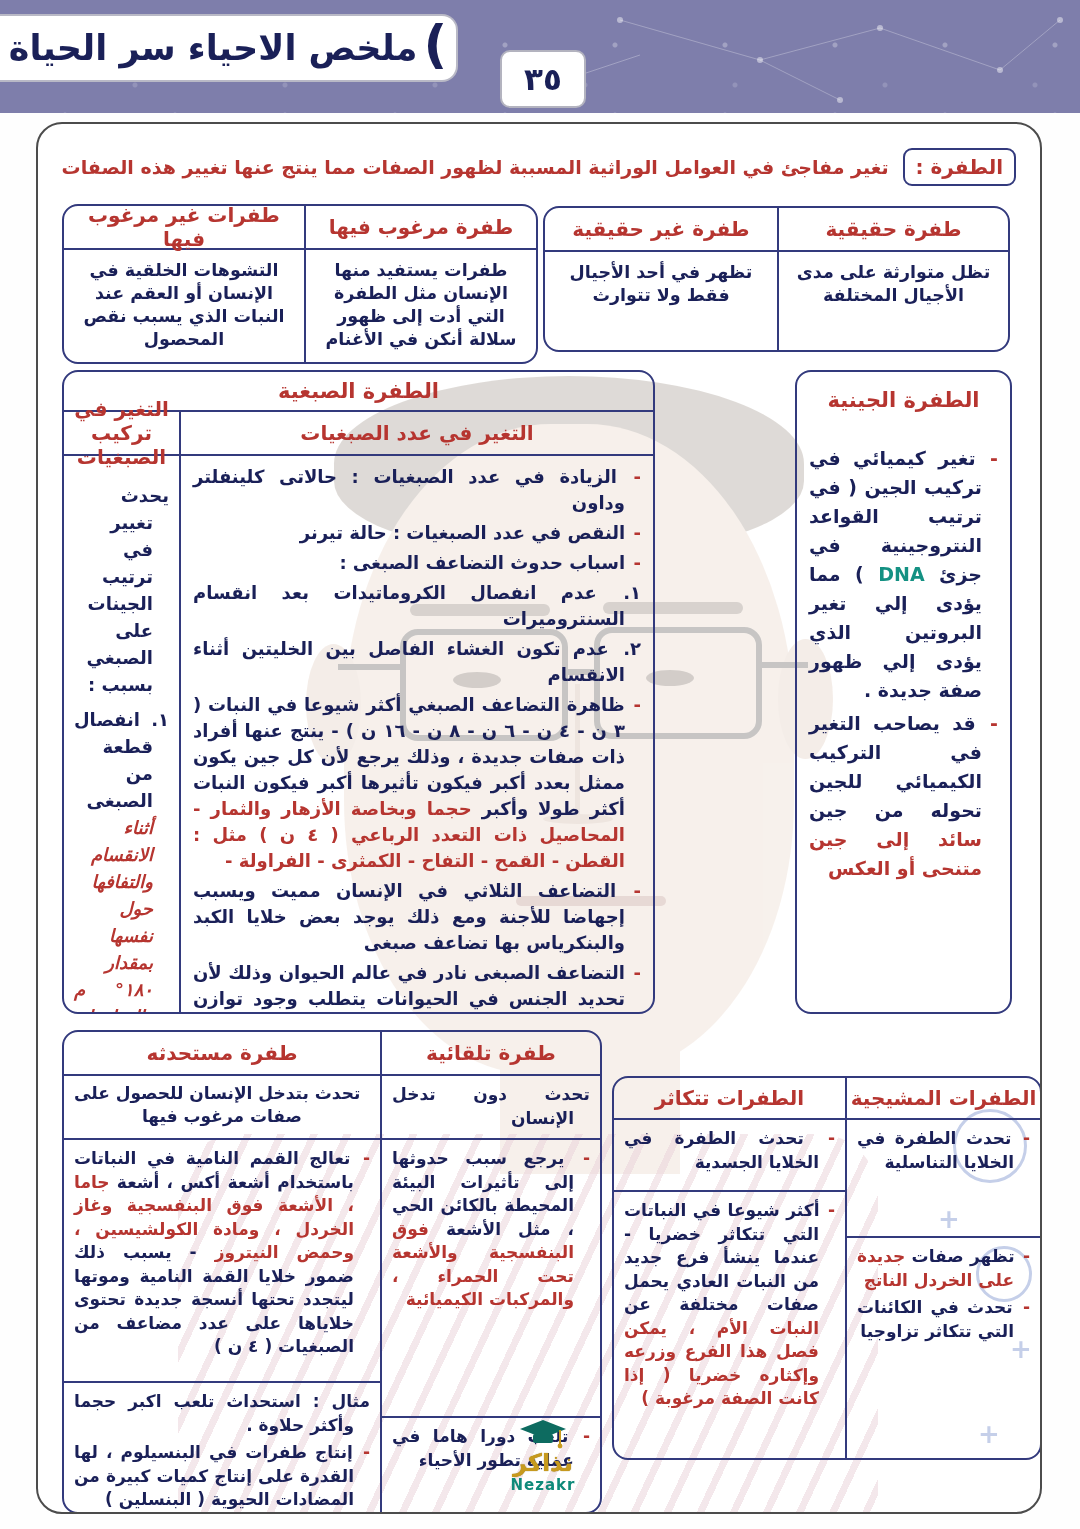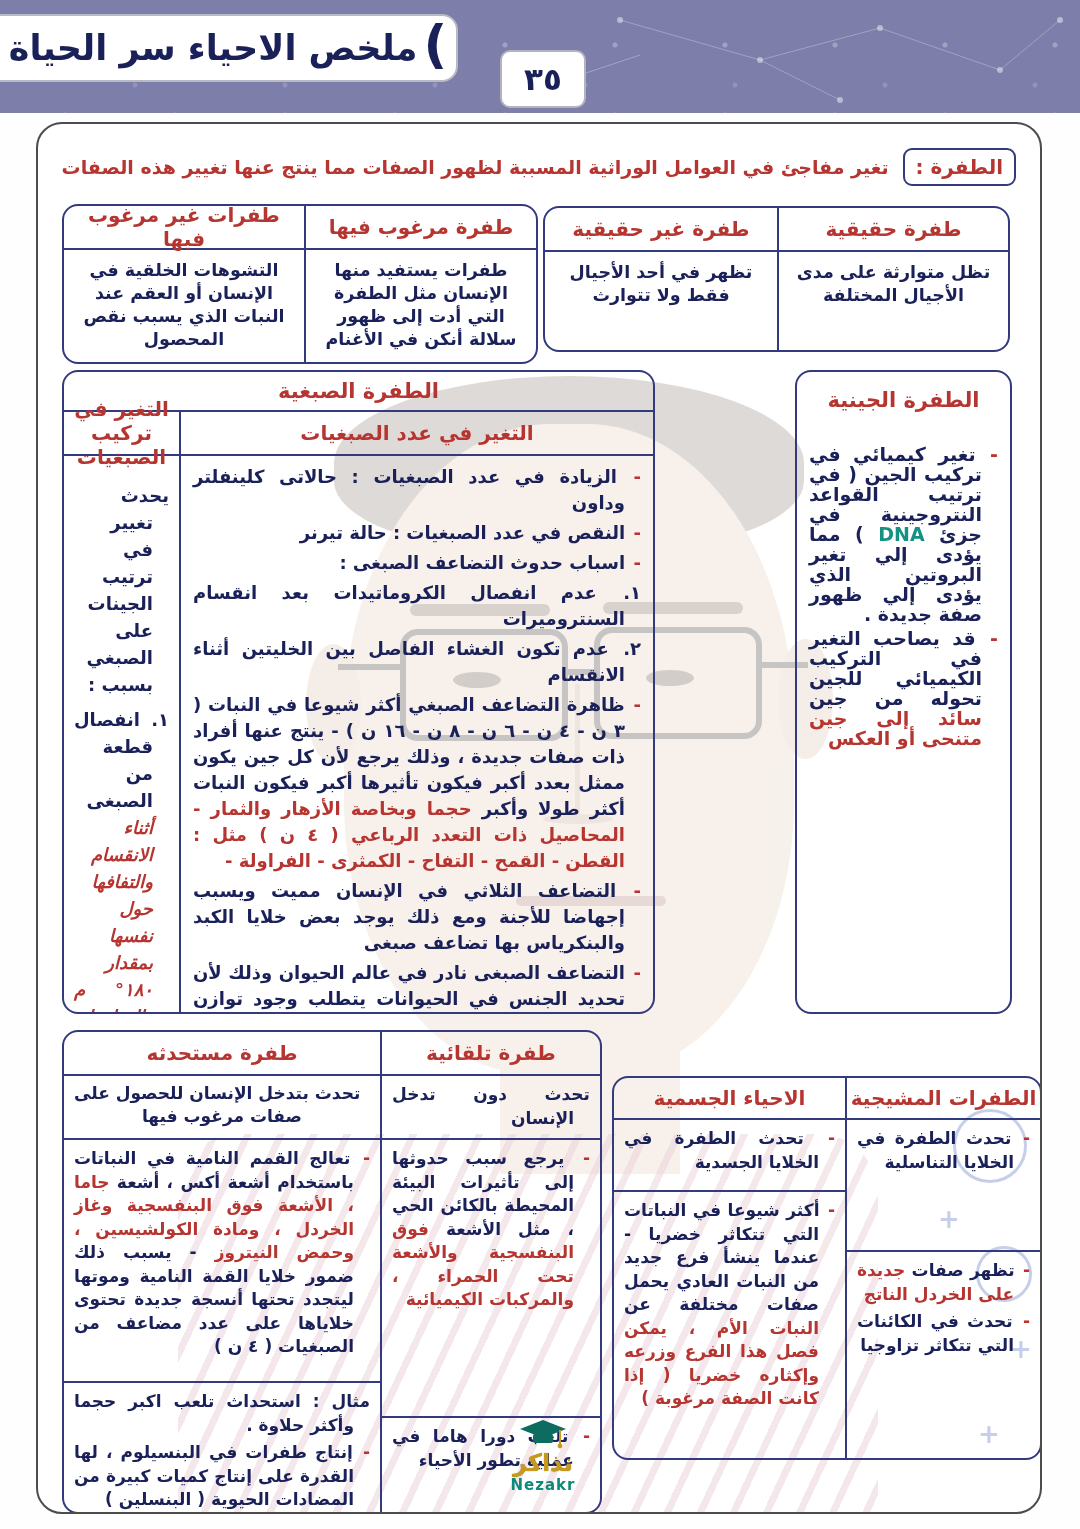--- a/index.html
+++ b/index.html
@@ -110,21 +110,21 @@
   .mk{margin-left:2px}
   .c-n{color:var(--navy)}
   .c-r{color:var(--red)}
   .c-t{color:var(--teal)}
   .c-ri{color:var(--red);font-style:italic}
   
   .t-desired{left:24px;top:80px;width:476px;height:160px}
   .t-real{left:505px;top:82px;width:467px;height:146px}
   .t-real .td,.t-desired .td{font-size:17.5px;line-height:23px;text-align:center;padding:9px 10px}
   .t-gene{left:757px;top:246px;width:217px;height:644px;flex-direction:column}
-  .t-gene .td{font-size:19px;line-height:20px;padding:26px 12px 16px}
+  .t-gene .td{font-size:19px;line-height:29px;padding:26px 12px 16px}
   .t-chrom{left:24px;top:246px;width:593px;height:644px;flex-direction:column}
   .col-num .td{font-size:18px;line-height:26px;padding:8px 12px}
   .col-struct .td{font-size:18px;line-height:27px;padding:26px 10px}
   .col-struct .li{margin-bottom:8px}
   .t-indspon{left:24px;top:906px;width:540px;height:484px}
   .t-somgam{left:574px;top:952px;width:430px;height:384px}
   .t-somgam .th{height:42px}
   .bt .td{font-size:17px;line-height:23.5px;padding:7px 10px}
   .bt .td.center{display:flex;align-items:center;justify-content:center}
   
@@ -278,30 +278,30 @@
       <div class="td grow">
           <div class="li"><span class="c-n">مثال : استحداث تلعب اكبر حجما وأكثر حلاوة .</span></div>
           <div class="li"><span class="mk c-r">- </span><span class="c-n">إنتاج طفرات في البنسيلوم ، لها القدرة على إنتاج كميات كبيرة من المضادات الحيوية ( البنسلين )</span></div>
         </div>
     </div>
   </div>
 
   <div class="tbl t-somgam bt">
     <div class="tcol" style="width:193px">
       <div class="th">الطفرات المشيجية</div>
-      <div class="td rrow" style="height:132px">
+      <div class="td rrow" style="height:118px">
           <div class="li"><span class="mk c-r">- </span><span class="c-n">تحدث الطفرة في الخلايا التناسلية</span></div>
         </div>
       <div class="td grow">
           <div class="li"><span class="mk c-r">- </span><span class="c-n">تظهر صفات </span><span class="c-r">جديدة على الخردل الناتج</span></div>
           <div class="li"><span class="mk c-r">- </span><span class="c-n">تحدث في الكائنات التي تتكاثر تزاوجيا</span></div>
         </div>
     </div>
     <div class="tcol grow">
-      <div class="th">الاحياء الجسمية</div>
+      <div class="th">الطفرات تتكاثر</div>
       <div class="td rrow" style="height:72px">
           <div class="li"><span class="mk c-r">- </span><span class="c-n">تحدث الطفرة في الخلايا الجسدية</span></div>
         </div>
       <div class="td grow">
           <div class="li"><span class="mk c-r">- </span><span class="c-n">أكثر شيوعا في النباتات التي تتكاثر خضريا - عندما ينشأ فرع جديد من النبات العادي يحمل صفات مختلفة عن </span><span class="c-r">النبات الأم ، يمكن فصل هذا الفرع وزرعه وإكثاره خضريا ( إذا كانت الصفة مرغوبة )</span></div>
         </div>
     </div>
   </div>
 
   <div class="logo">

